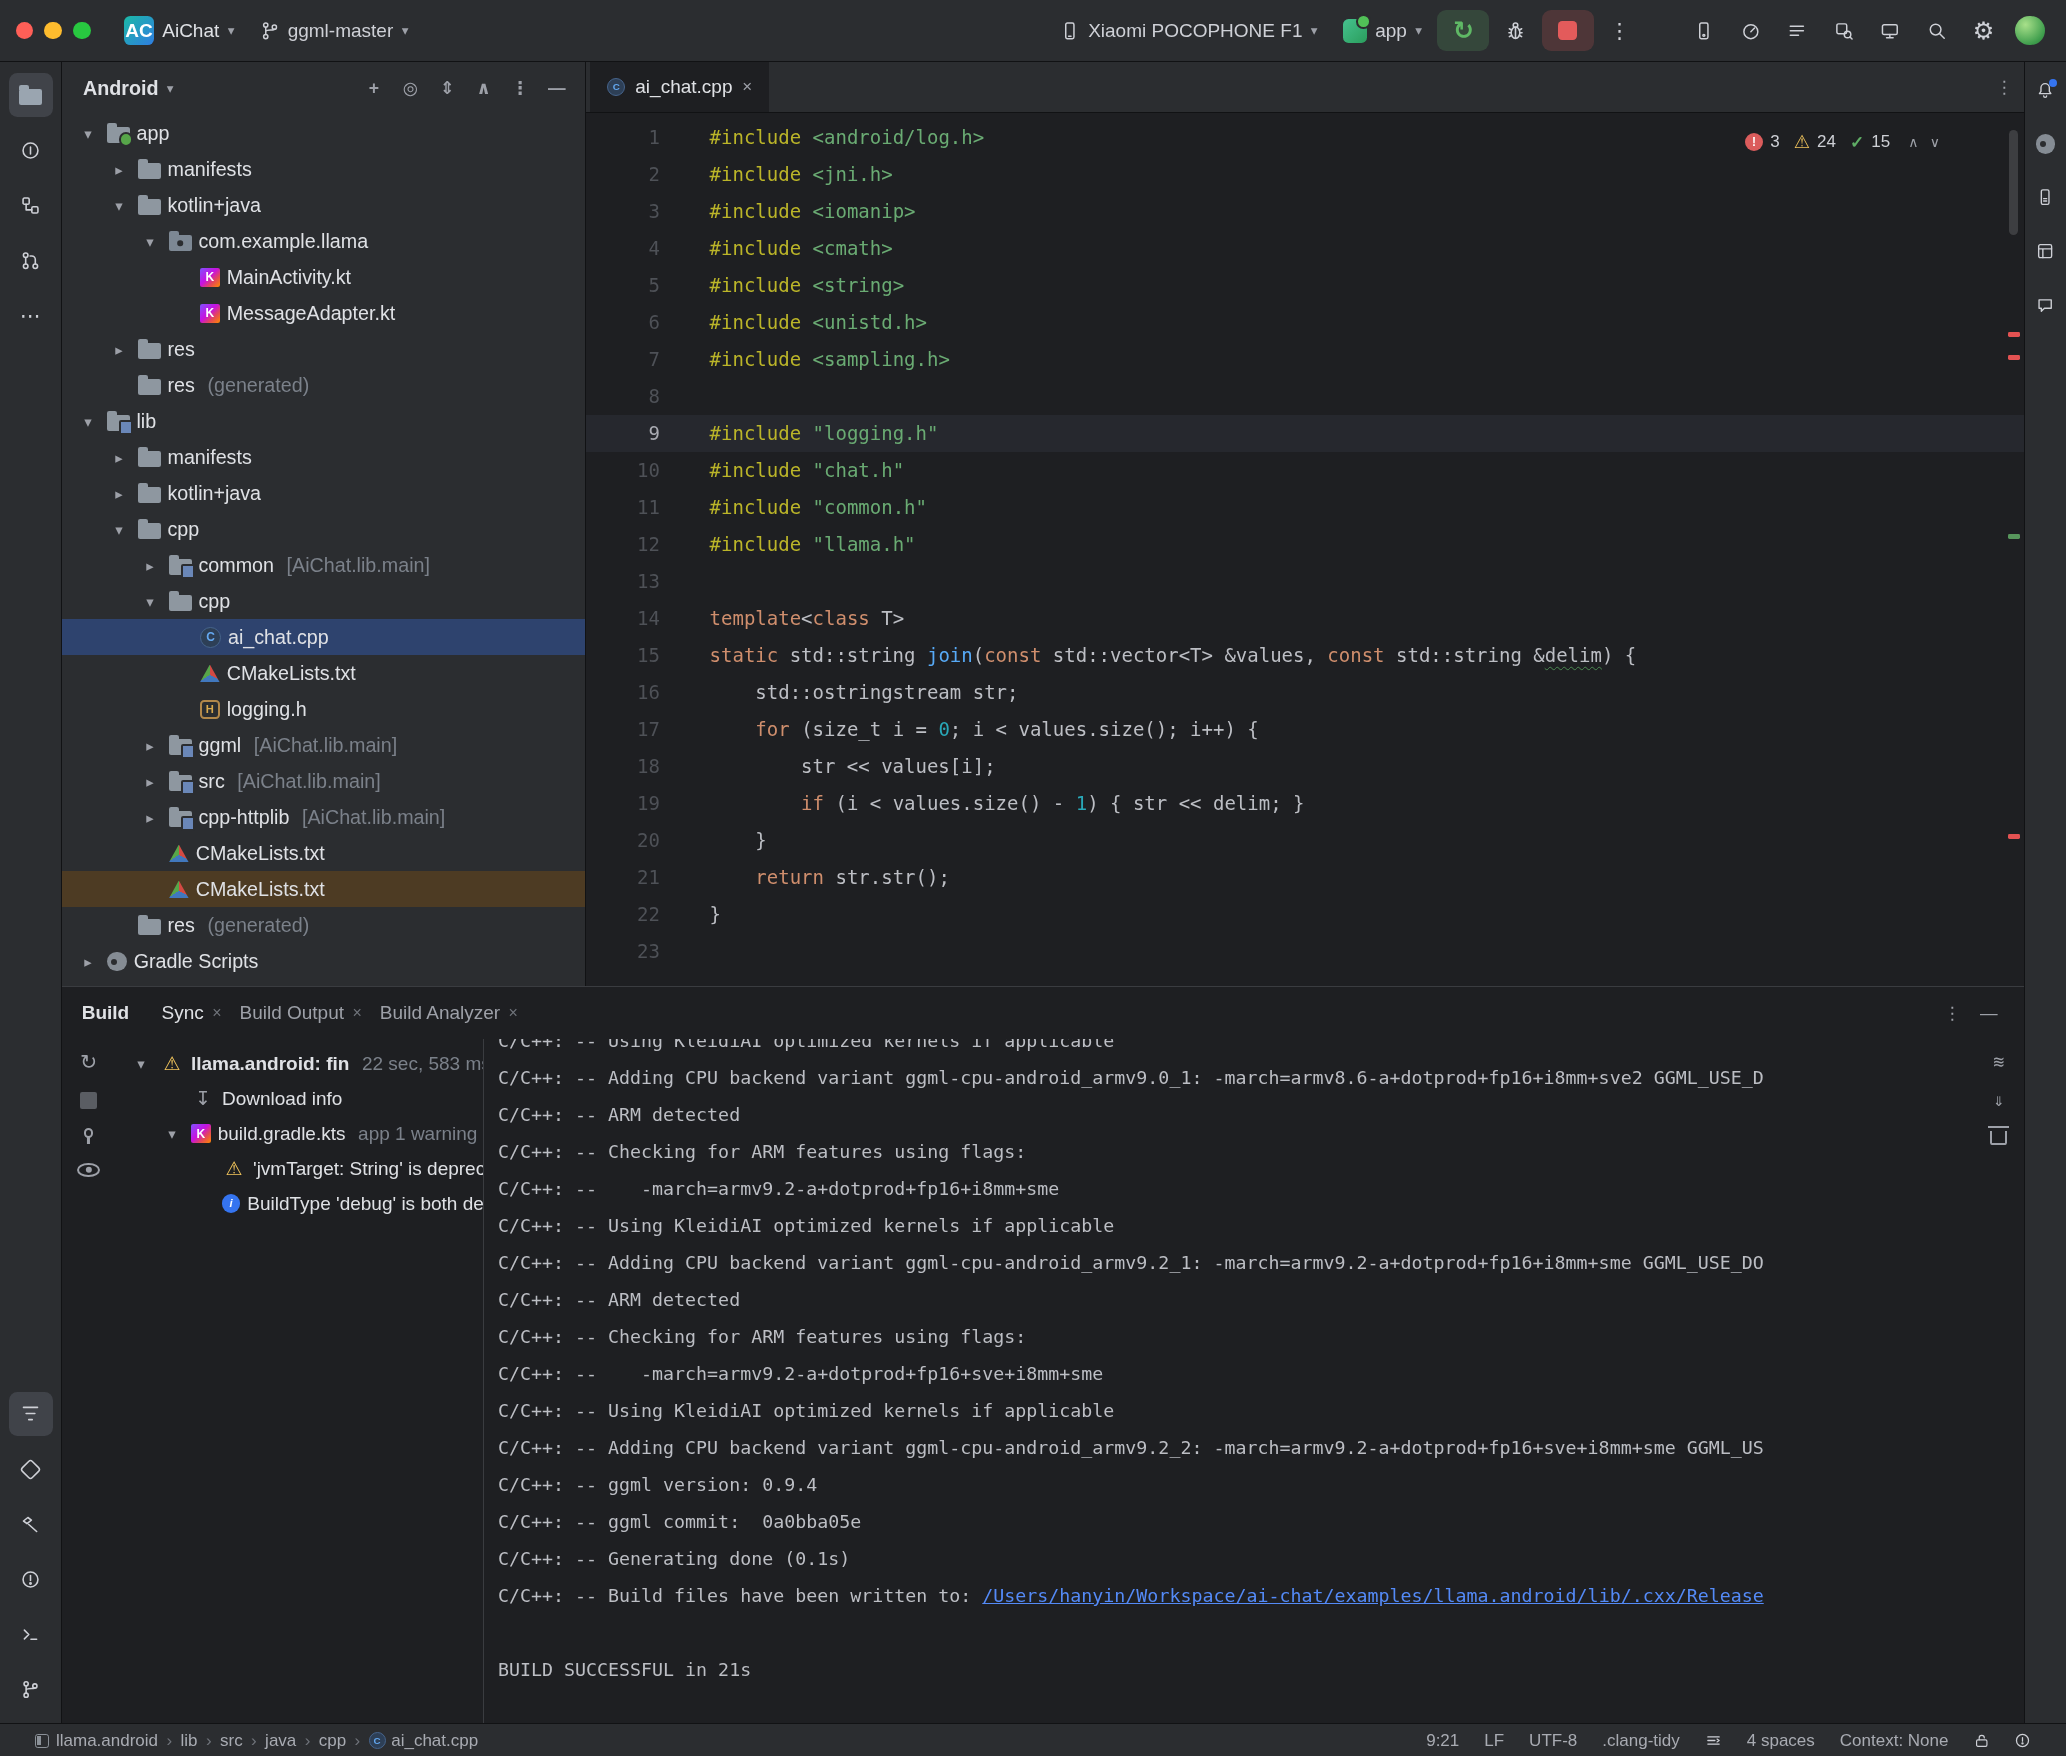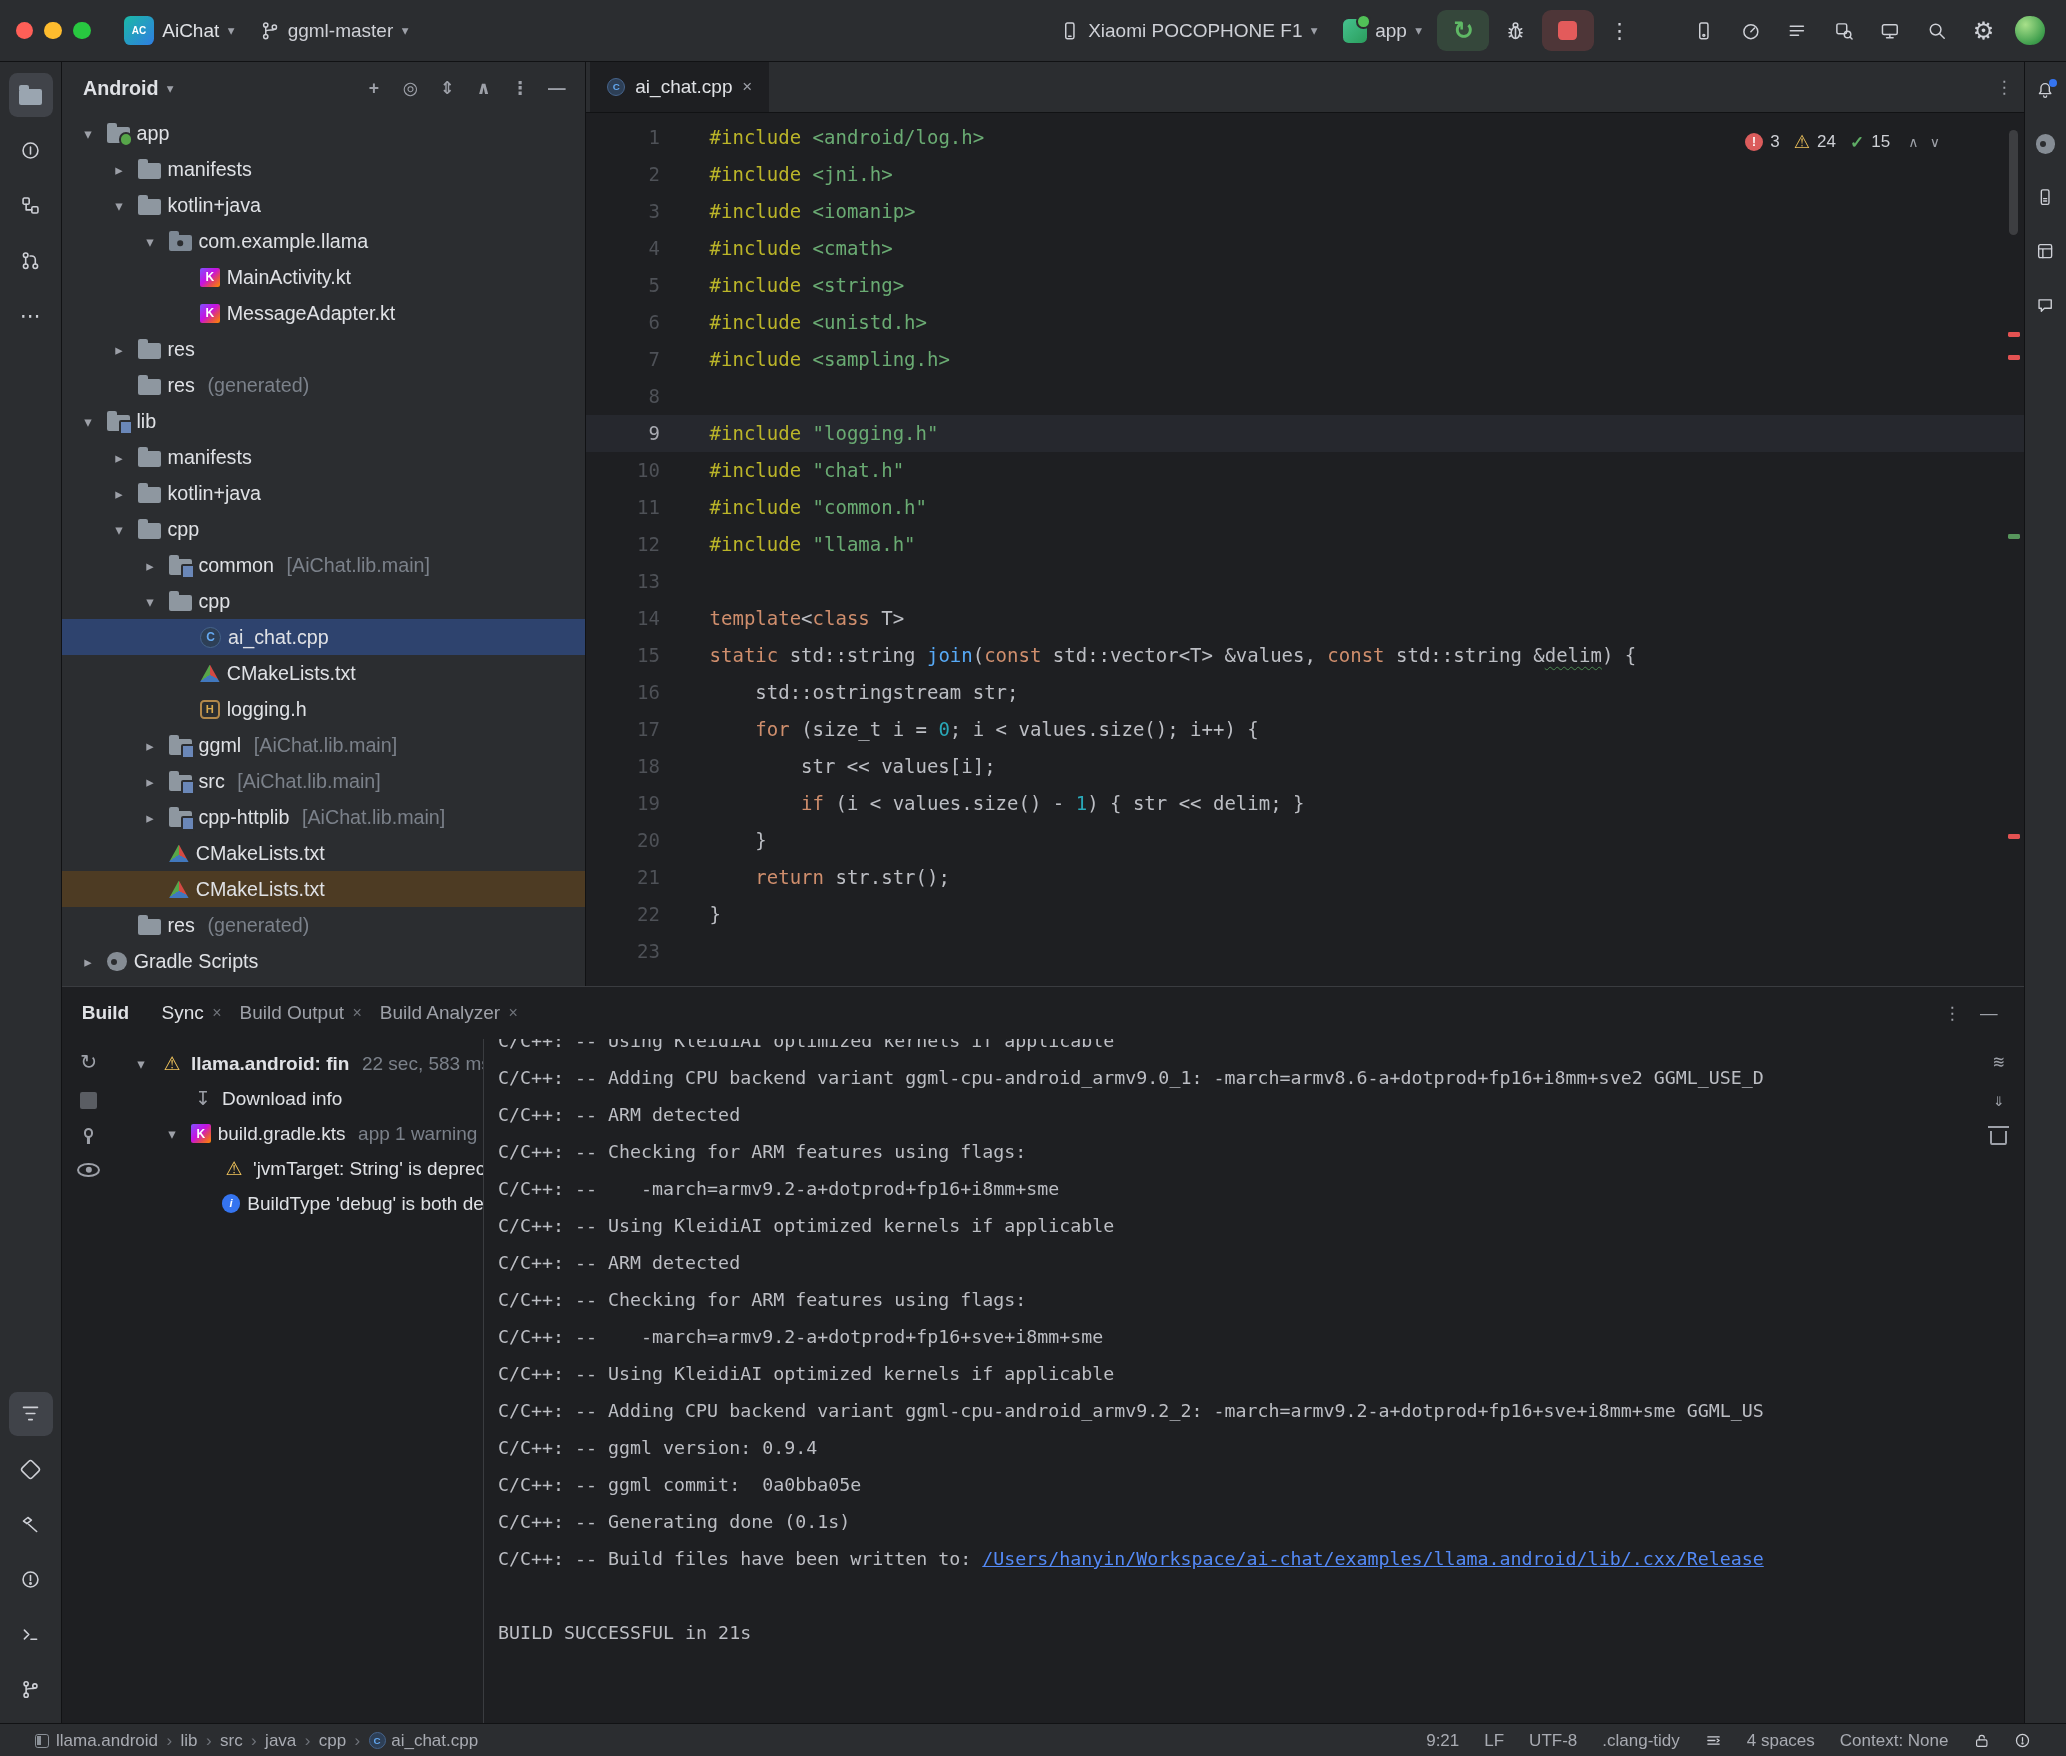--- a/index.html
+++ b/index.html
@@ -11,21 +11,21 @@
   .titlebar { height:62px; flex:none; background:#2b2d30; border-bottom:0.7px solid #111214;
     display:flex; align-items:center; padding:0 15.5px; gap:5.6px; }
   .traffic { display:flex; gap:11.2px; margin-right:18.3px; }
   .tl { width:17.6px; height:17.6px; border-radius:50%; display:inline-block; }
   .tl-close { background:#ff5f57; } .tl-min { background:#febc2e; } .tl-max { background:#28c840; }
   .tb-widget { display:flex; align-items:center; gap:8.4px; padding:7px 9.8px; border-radius:7px; font-size:19px; }
   .tb-label { color:#dfe1e5; font-weight:400; }
   .tb-label.dim { color:#ced0d6; font-weight:400; }
   .chev { color:#9da0a8; font-size:13.4px; }
   .app-logo { width:29.5px; height:29.5px; border-radius:6.3px; background:linear-gradient(135deg,#1bb9a6 0%,#2f7de2 100%);
-    color:#fff; font-size:10px; font-weight:700; display:flex; align-items:center; justify-content:center; }
+    color:#fff; font-size:19px; font-weight:700; display:flex; align-items:center; justify-content:center; }
   .flex-sp { flex:1; }
   .ib { width:41px; height:41px; border-radius:7px; display:flex; align-items:center; justify-content:center;
     color:#ced0d6; font-size:21px; flex:none; }
   .run-pill { width:52px; height:41px; border-radius:9.1px; background:rgba(89,166,98,.22);
     display:flex; align-items:center; justify-content:center; color:#5fb865; font-size:25px; font-weight:700; }
   .stop-pill { width:52px; height:41px; border-radius:9.1px; background:rgba(219,92,92,.2);
     display:flex; align-items:center; justify-content:center; }
   .stop-sq { width:18.3px; height:18.3px; border-radius:4.2px; background:#e35b5b; }
   .cfg-icon { position:relative; width:24px; height:24px; border-radius:5.6px;
     background:linear-gradient(135deg,#46c28f,#2a9d5c); }
@@ -618,20 +618,21 @@
           </div>
 
           <div class="build-log">
             <div class="log-inner">
                 <div class="log-line">C/C++: -- Using KleidiAI optimized kernels if applicable</div>
                 <div class="log-line">C/C++: -- Adding CPU backend variant ggml-cpu-android_armv9.0_1: -march=armv8.6-a+dotprod+fp16+i8mm+sve2 GGML_USE_D</div>
                 <div class="log-line">C/C++: -- ARM detected</div>
                 <div class="log-line">C/C++: -- Checking for ARM features using flags:</div>
                 <div class="log-line">C/C++: --    -march=armv9.2-a+dotprod+fp16+i8mm+sme</div>
                 <div class="log-line">C/C++: -- Using KleidiAI optimized kernels if applicable</div>
+                <div class="log-line">C/C++: -- Adding CPU backend variant ggml-cpu-android_armv9.2_1: -march=armv9.2-a+dotprod+fp16+i8mm+sme GGML_USE_DO</div>
                 <div class="log-line">C/C++: -- ARM detected</div>
                 <div class="log-line">C/C++: -- Checking for ARM features using flags:</div>
                 <div class="log-line">C/C++: --    -march=armv9.2-a+dotprod+fp16+sve+i8mm+sme</div>
                 <div class="log-line">C/C++: -- Using KleidiAI optimized kernels if applicable</div>
                 <div class="log-line">C/C++: -- Adding CPU backend variant ggml-cpu-android_armv9.2_2: -march=armv9.2-a+dotprod+fp16+sve+i8mm+sme GGML_US</div>
                 <div class="log-line">C/C++: -- ggml version: 0.9.4</div>
                 <div class="log-line">C/C++: -- ggml commit:  0a0bba05e</div>
                 <div class="log-line">C/C++: -- Generating done (0.1s)</div>
                 <div class="log-line"><span>C/C++: -- Build files have been written to: </span><span class="log-link">/Users/hanyin/Workspace/ai-chat/examples/llama.android/lib/.cxx/Release</span></div>
                 <div class="log-line"></div>

